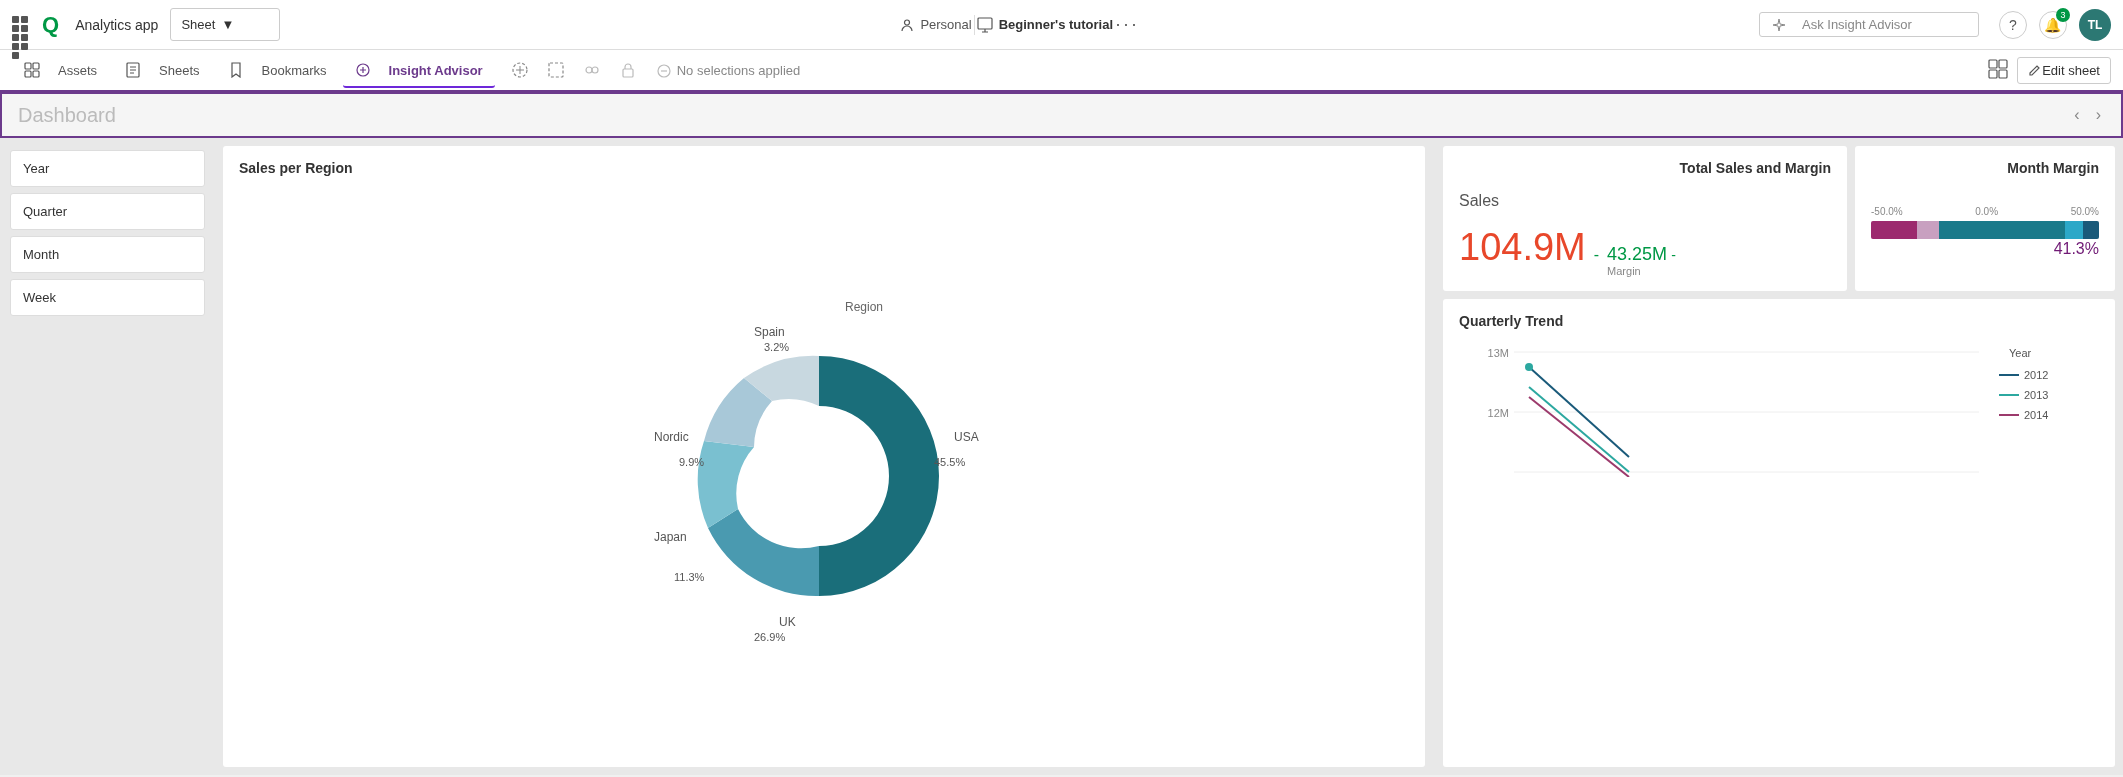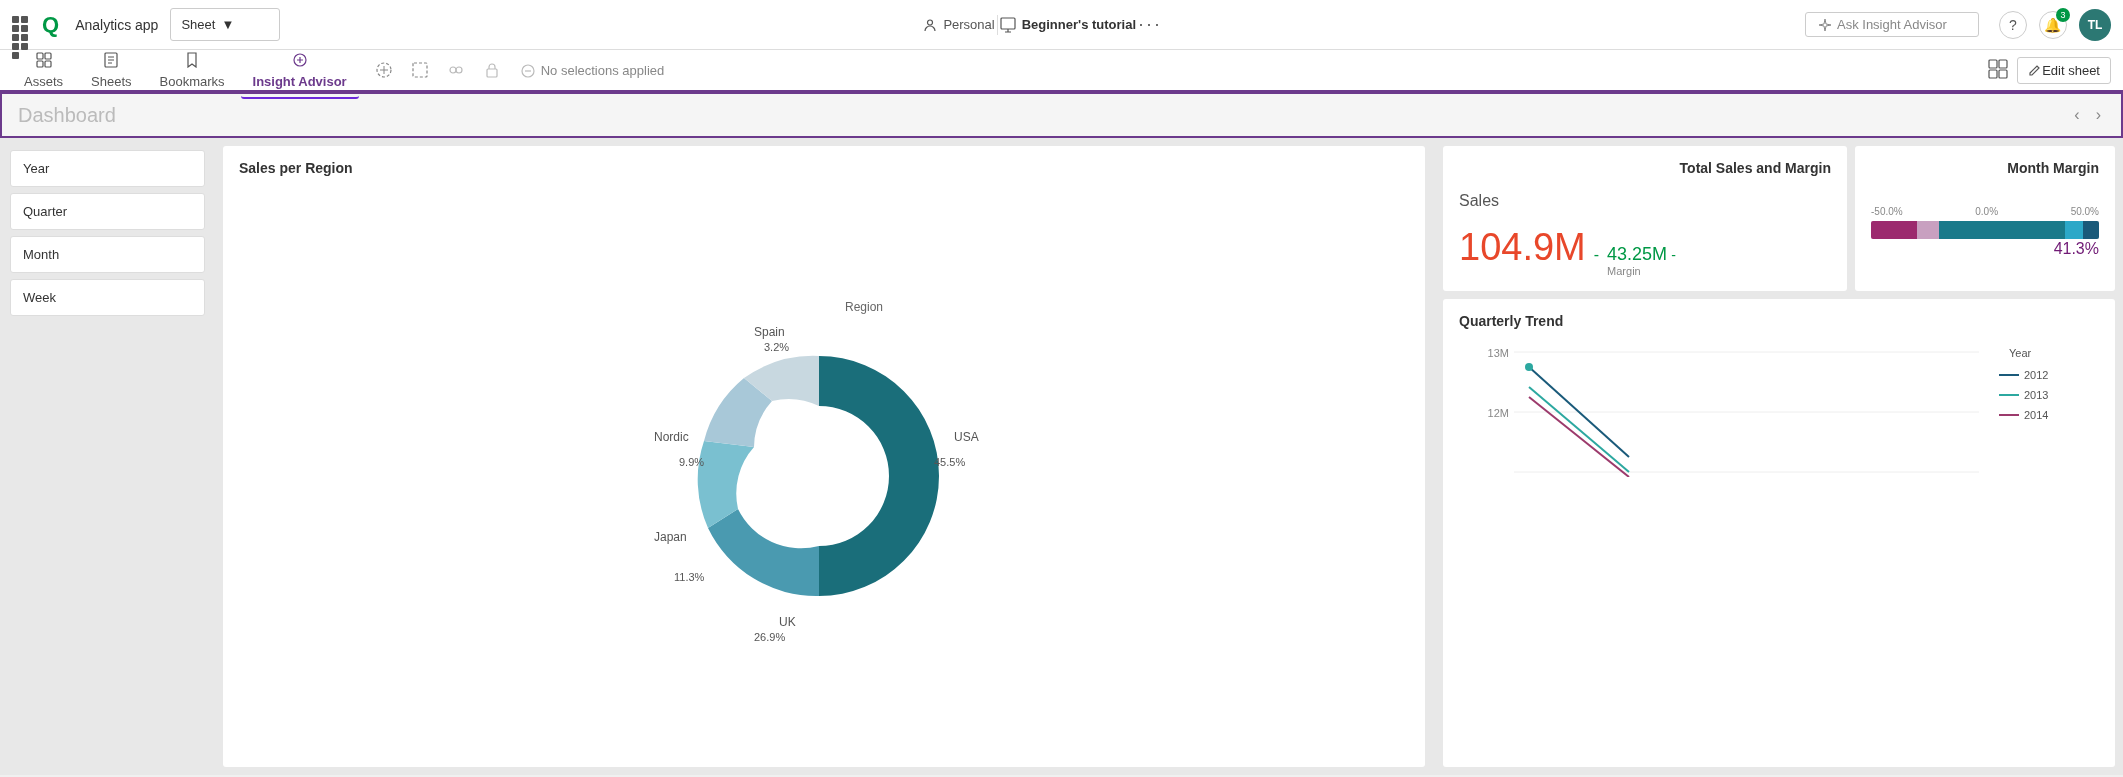--- a/index.html
+++ b/index.html
@@ -21,41 +21,41 @@
       cursor: pointer; min-width: 110px; background: #fff;
     }
     .sheet-selector span { font-size: 13px; }
     .spacer { flex: 1; }
     .top-bar-center { display: flex; align-items: center; gap: 2px; }
     .personal-btn { display: flex; align-items: center; gap: 6px; color: #555; cursor: pointer; font-size: 13px; }
     .tutorial-btn { display: flex; align-items: center; gap: 6px; font-weight: 600; color: #333; cursor: pointer; font-size: 13px; }
     .dots-btn { color: #555; cursor: pointer; font-size: 18px; letter-spacing: 2px; }
     .insight-search {
       display: flex; align-items: center; border: 1px solid #ccc;
-      border-radius: 3px; padding: 4px 12px; gap: 5px;
-      background: #fff; width: 174px; cursor: pointer;
+      border-radius: 3px; padding: 4px 12px; gap: 16px;
+      background: #fff; width: 220px; cursor: pointer;
     }
     .insight-search span { color: #888; font-size: 13px; }
     .top-icons { display: flex; align-items: center; gap: 12px; margin-left: 8px; }
     .icon-circle { width: 28px; height: 28px; border-radius: 50%; display: flex; align-items: center; justify-content: center; cursor: pointer; border: 1px solid #ccc; color: #555; font-size: 14px; position: relative; }
     .notif-badge {
       position: absolute; top: -4px; right: -4px;
       background: #009845; color: #fff; border-radius: 50%;
       width: 14px; height: 14px; font-size: 9px;
       display: flex; align-items: center; justify-content: center;
     }
     .user-avatar { width: 32px; height: 32px; border-radius: 50%; background: #2c7873; color: #fff; display: flex; align-items: center; justify-content: center; font-weight: bold; font-size: 12px; cursor: pointer; }
 
     
     .second-bar {
       display: flex; align-items: center; height: 42px;
       background: #fff; border-bottom: 2px solid #6c3a8c;
       padding: 0 12px; gap: 4px;
     }
-    .nav-item { display: flex; align-items: center; gap: 6px; padding: 8px 12px; cursor: pointer; color: #555; font-size: 13px; border-radius: 3px; flex-direction: column; }
+    .nav-item { display: flex; align-items: center; gap: 18px; padding: 8px 12px; cursor: pointer; color: #555; font-size: 13px; border-radius: 3px; }
     .nav-item.active { color: #6c3a8c; font-weight: 600; border-bottom: 2px solid #6d28d9; margin-bottom: -2px; }
     .nav-item svg { width: 16px; height: 16px; }
     .toolbar-icons { display: flex; align-items: center; gap: 2px; margin-left: 4px; }
     .toolbar-icon { padding: 6px 8px; cursor: pointer; color: #888; display: flex; align-items: center; border-radius: 3px; }
     .no-selections { display: flex; align-items: flex-end; gap: 6px; color: #888; font-size: 13px; margin-left: 8px; }
     .second-bar-right { margin-left: auto; display: flex; align-items: center; gap: 8px; }
     .grid-view-icon { cursor: pointer; color: #555; }
     .edit-sheet-btn { display: flex; align-items: center; border: 1px solid #ccc; border-radius: 3px; padding: 5px 10px; cursor: pointer; font-size: 13px; color: #333; background: #fff; }
 
     

